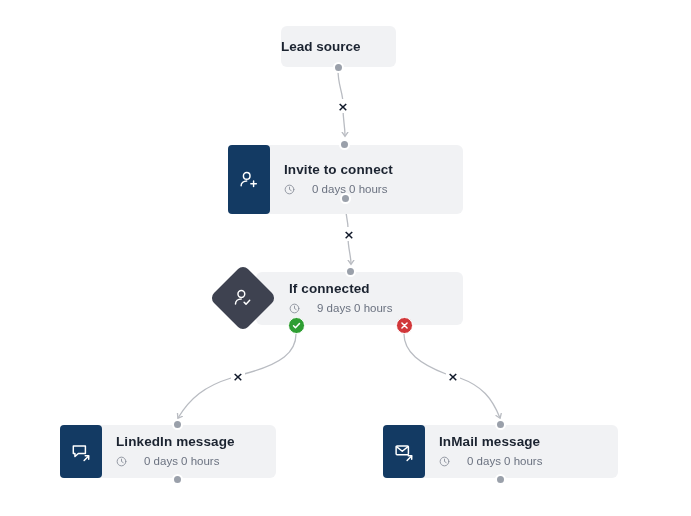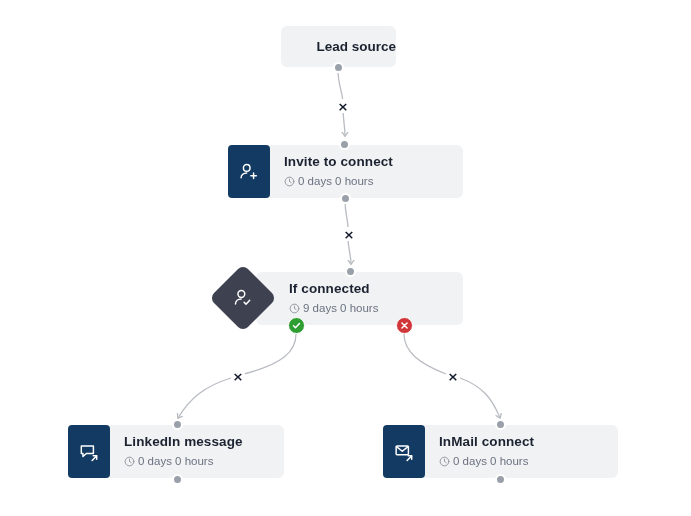--- a/index.html
+++ b/index.html
@@ -31,21 +31,21 @@
   
   .node {
     position: absolute;
     display: flex;
     align-items: stretch;
     background: #f1f2f4;
     border-radius: 6px;
     box-sizing: border-box;
   }
   .node-plain {
-    justify-content: flex-end;
+    justify-content: flex-start;
     align-items: center;
   }
   .node-icon {
     width: 42px;
     min-width: 42px;
     background: #133a63;
     border-radius: 4px;
     display: flex;
     align-items: center;
     justify-content: center;
@@ -60,21 +60,21 @@
   .node-title {
     font-size: 13.5px;
     font-weight: bold;
     color: #1b2330;
     letter-spacing: 0.1px;
     line-height: 1.25;
   }
   .node-sub {
     display: flex;
     align-items: center;
-    gap: 3px;
+    gap: 17px;
     font-size: 11.5px;
     color: #6b7280;
     margin-top: 4px;
     line-height: 1.2;
   }
   .plain-title {
     font-size: 13.5px;
     font-weight: bold;
     color: #1b2330;
   }
@@ -170,21 +170,21 @@
     <path d="M460,378 C482,386 492,398 500,418" fill="none" stroke="#b9bcc2" stroke-width="1.3" marker-end="url(#arrow)"></path>
   </svg>
 
   <div class="node node-plain" style="left:281px; top:26px; width:115px; height:41px;">
     <span class="plain-title">Lead source</span>
   </div>
   <div class="handle" style="left:333px; top:62px;"></div>
 
   <div class="edge-x" style="left:336px; top:99px;">×</div>
 
-  <div class="node" style="left:228px; top:145px; width:235px; height:53px;">
+  <div class="node" style="left:228px; top:145px; width:235px; height:69px;">
     <div class="node-icon">
       <svg width="22" height="22" viewBox="0 0 24 24" fill="none" stroke="#ffffff" stroke-width="1.6" stroke-linecap="round" stroke-linejoin="round">
         <circle cx="9.5" cy="7.5" r="3.6"></circle>
         <path d="M3.4 18.4c0-3.3 2.7-5.4 6.1-5.4"></path>
         <path d="M17 13.2v6"></path>
         <path d="M14 16.2h6"></path>
       </svg>
     </div>
     <div class="node-body">
       <div class="node-title">Invite to connect</div>
@@ -233,21 +233,21 @@
   <div class="badge badge-no" style="left:396px; top:317px;">
     <svg width="11" height="11" viewBox="0 0 24 24" fill="none" stroke="#ffffff" stroke-width="3.2" stroke-linecap="round">
       <path d="M6.4 6.4l11.2 11.2M17.6 6.4L6.4 17.6"></path>
     </svg>
   </div>
 
   <div class="edge-x" style="left:231px; top:369px;">×</div>
 
   <div class="edge-x" style="left:446px; top:369px;">×</div>
 
-  <div class="node" style="left:68px; top:425px; width:216px; height:53px;">
+  <div class="node" style="left:60px; top:425px; width:216px; height:53px;">
     <div class="node-icon">
       <svg width="22" height="22" viewBox="0 0 24 24" fill="none" stroke="#ffffff" stroke-width="1.6" stroke-linecap="round" stroke-linejoin="round">
         <path d="M3.6 5.4h13.2v8.2H9.1L5.4 17v-3.4H3.6z"></path>
         <path d="M15.4 21.2l4.9-4.9"></path>
         <path d="M16.6 16.2h3.8v3.8"></path>
       </svg>
     </div>
     <div class="node-body">
       <div class="node-title">LinkedIn message</div>
       <div class="node-sub">
@@ -265,21 +265,21 @@
   <div class="node" style="left:383px; top:425px; width:235px; height:53px;">
     <div class="node-icon">
       <svg width="22" height="22" viewBox="0 0 24 24" fill="none" stroke="#ffffff" stroke-width="1.6" stroke-linecap="round" stroke-linejoin="round">
         <rect x="3.4" y="5.4" width="13.4" height="9.6" rx="1"></rect>
         <path d="M3.8 6.2l6.3 5 6.3-5"></path>
         <path d="M15.4 21.2l4.9-4.9"></path>
         <path d="M16.6 16.2h3.8v3.8"></path>
       </svg>
     </div>
     <div class="node-body">
-      <div class="node-title">InMail connect</div>
+      <div class="node-title">InMail message</div>
       <div class="node-sub">
         <svg width="11" height="11" viewBox="0 0 24 24" fill="none" stroke="#8b919b" stroke-width="2" stroke-linecap="round">
           <circle cx="12" cy="12" r="9.5"></circle>
           <path d="M12 6.8V12l3.6 2.3"></path>
         </svg>
         <span>0 days 0 hours</span>
       </div>
     </div>
   </div>
   <div class="handle" style="left:495px; top:419px;"></div>

